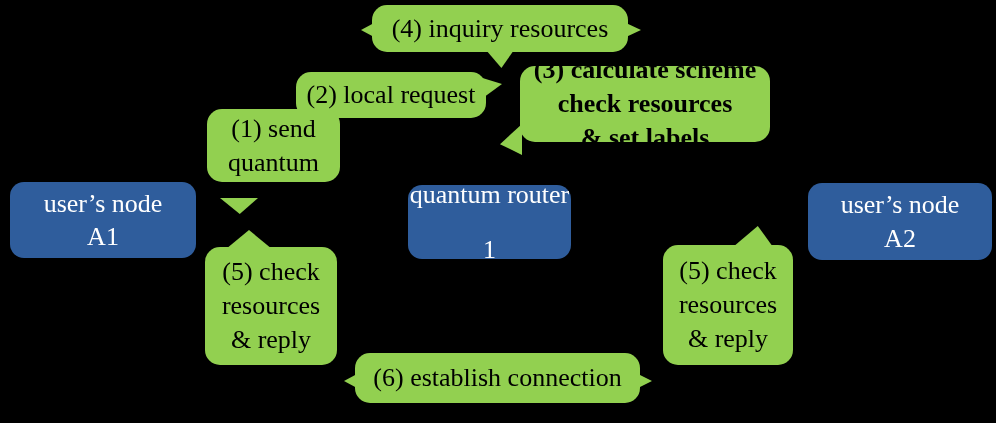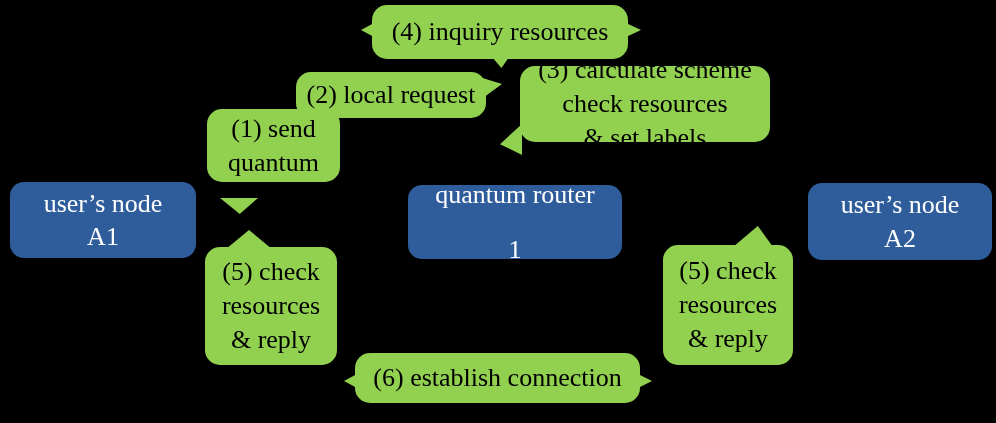--- a/index.html
+++ b/index.html
@@ -15,45 +15,45 @@
     position:absolute;
     background:#2F5D9C;
     color:#ffffff;
     border-radius:14px;
     display:flex;flex-direction:column;
     align-items:center;justify-content:center;
     font-size:26px;line-height:1.28;
     text-align:center;
   }
   #node-a1{left:10px;top:182px;width:186px;height:76px;}
-  #node-router{left:408px;top:185px;width:214px;height:74px;gap:22px;}
+  #node-router{left:408px;top:185px;width:163px;height:74px;gap:22px;}
   #node-a2{left:808px;top:183px;width:184px;height:77px;}
 
   
   .callout{
     position:absolute;
     background:#92D050;
     color:#000000;
     border-radius:15px;
     display:flex;flex-direction:column;
     align-items:center;justify-content:center;
     font-size:26px;line-height:1.3;
     text-align:center;
   }
   .tail{position:absolute;background:#92D050;}
 
-  #callout-4{left:372px;top:5px;width:256px;height:54px;}
+  #callout-4{left:372px;top:5px;width:256px;height:47px;}
   #tail-4-left  {left:361px;top:23px;width:13px;height:14px;clip-path:polygon(100% 0,100% 100%,0 50%);}
   #tail-4-right {left:626px;top:23px;width:15px;height:14px;clip-path:polygon(0 0,100% 50%,0 100%);}
   #tail-4-bottom{left:486px;top:50px;width:28px;height:18px;clip-path:polygon(0 0,100% 0,55% 100%);}
 
   #callout-2{left:296px;top:72px;width:190px;height:46px;}
   #tail-2-right{left:476px;top:76px;width:26px;height:27px;clip-path:polygon(0 0,100% 30%,0 100%);}
 
-  #callout-3{left:520px;top:66px;width:250px;height:76px;}
+  #callout-3{left:520px;top:66px;width:250px;height:76px;font-weight:bold;}
   #tail-3-left{left:500px;top:124px;width:22px;height:31px;clip-path:polygon(100% 0,0 65%,100% 100%);}
 
   #callout-1{left:207px;top:109px;width:133px;height:73px;}
   #tail-1-bottom{left:220px;top:198px;width:38px;height:16px;clip-path:polygon(0 0,100% 0,52% 100%);}
 
   #callout-5l{left:205px;top:247px;width:132px;height:118px;}
   #tail-5l-top{left:226px;top:230px;width:46px;height:19px;clip-path:polygon(50% 0,100% 100%,0 100%);}
 
   #callout-5r{left:663px;top:245px;width:130px;height:120px;}
   #tail-5r-top{left:733px;top:226px;width:40px;height:21px;clip-path:polygon(62% 0,100% 100%,0 100%);}

